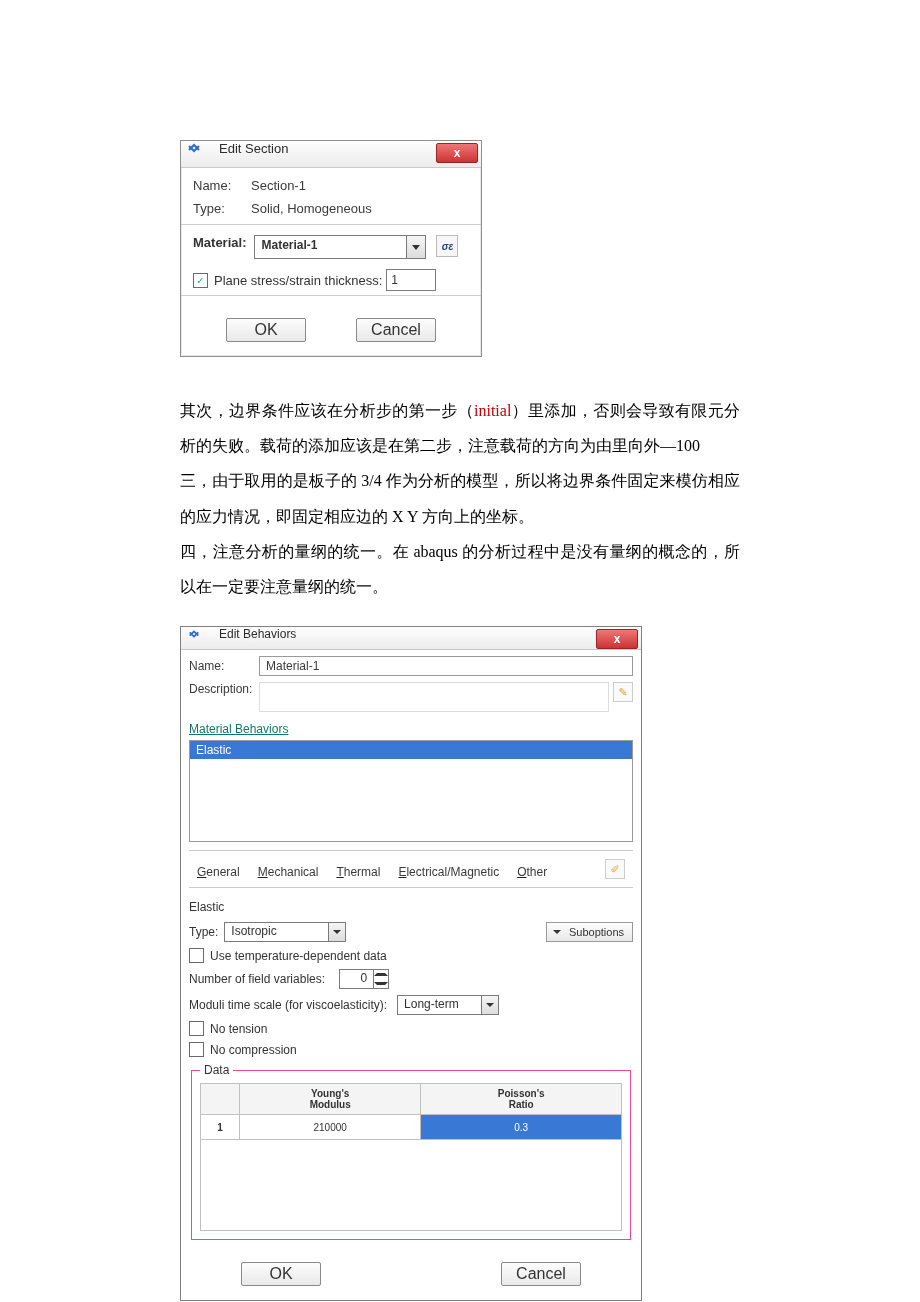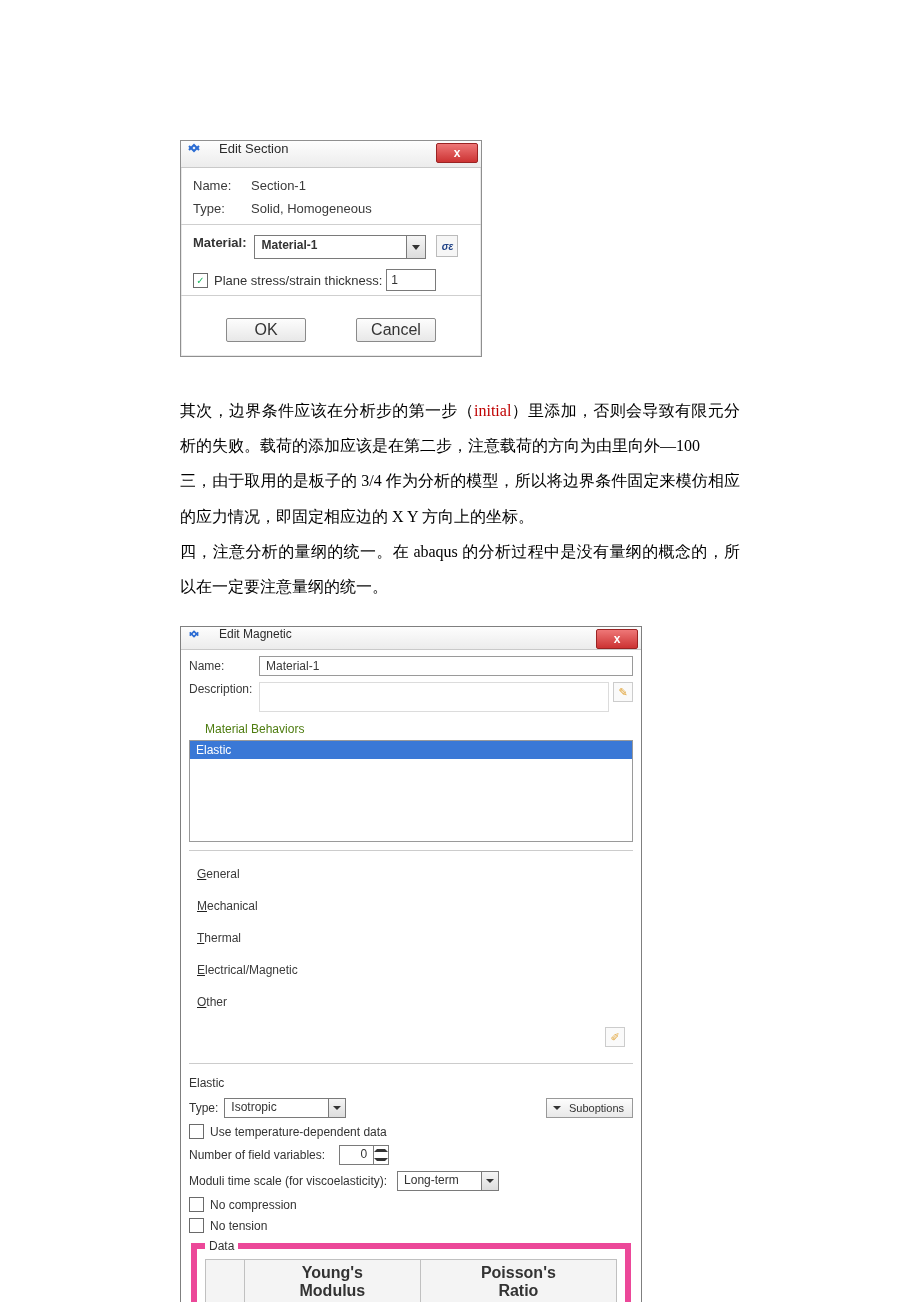--- a/index.html
+++ b/index.html
@@ -190,44 +190,44 @@
   }
   .edit-ico {
     width: 18px; height: 18px;
     border: 1px solid #ccc;
     background: #fafafa;
     margin-left: 4px;
     display: flex; align-items: center; justify-content: center;
   }
   .group-label {
     font-size: 12px;
-    color: #4d7c0f;
-    margin: 10px 0 4px 16px;
+    color: #0f766e;
+    margin: 10px 0 4px 0;
+    text-decoration: underline;
   }
   .behav-list {
     border: 1px solid #9a9a9a;
     height: 100px;
     background: #fff;
   }
   .behav-selected {
     background: #3a78d6;
     color: #fff;
     padding: 2px 6px;
     font-size: 12px;
   }
   .menu-bar {
-    display: flex; align-items: flex-start;
+    display: flex; align-items: flex-end;
     gap: 18px;
     border: 1px solid #ccc;
     border-left: none; border-right: none;
-    padding: 16px 8px;
+    padding: 8px 8px;
     margin-top: 8px;
     font-size: 12px;
     color: #3a3a3a;
-    flex-direction: column;
   }
   .menu-underline { text-decoration: underline; text-decoration-color: #222; }
   .menu-delete {
     margin-left: auto;
     width: 18px; height: 18px;
     border: 1px solid #ccc;
     background: #fafafa;
     display: flex; align-items: center; justify-content: center;
   }
   .section-head {
@@ -270,29 +270,29 @@
   .subopt-btn {
     margin-left: auto;
     border: 1px solid #999;
     background: linear-gradient(#fdfdfd,#e8e8e8);
     height: 18px;
     padding: 0 8px 0 6px;
     display: flex; align-items: center; gap: 8px;
     font-size: 11px;
   }
   fieldset.data-fs {
-    border: 6px solid #ec4899;
+    border: 1px solid #ec4899;
     padding: 6px 8px 8px 8px;
     margin-top: 4px;
   }
   fieldset.data-fs legend { font-size: 12px; padding: 0 4px; }
   .tbl {
     width: 100%;
     border-collapse: collapse;
-    font-size: 16px;
+    font-size: 10px;
   }
   .tbl th {
     background: #f4f4f4;
     border: 1px solid #c0c0c0;
     padding: 4px 6px;
     font-weight: bold;
     text-align: center;
     line-height: 1.1;
   }
   .tbl th.rownum-h { width: 26px; background:#f4f4f4; }
@@ -393,21 +393,21 @@
   </div>
 
   <div class="dlg-material">
     <div class="dlg-title">
       <span class="dlg-icon">
         <svg width="12" height="12" viewBox="0 0 14 14">
           <path d="M2 9 L7 4 L12 9" stroke="#2b6cd3" stroke-width="2" fill="none"></path>
           <path d="M2 5 L7 10 L12 5" stroke="#2b6cd3" stroke-width="2" fill="none"></path>
         </svg>
       </span>
-      <span class="win-title-text" style="font-size:12px">Edit Magnetic</span>
+      <span class="win-title-text" style="font-size:12px">Edit Behaviors</span>
       <div class="close-btn">
         <span>x</span>
       </div>
     </div>
     <div class="em-body">
 
       <div class="em-row">
         <span class="lbl">Name:</span>
         <div class="txt-input">Material-1</div>
       </div>
@@ -472,25 +472,25 @@
         <div class="small-combo" style="width:100px">
           <div class="ct">Long-term</div>
           <div class="ca">
               <div class="tri-down" style="border-top-width:4px"></div>
             </div>
         </div>
       </div>
 
       <div class="tiny-row">
         <span class="checkbox-box"></span>
-        <span>No compression</span>
+        <span>No tension</span>
       </div>
       <div class="tiny-row">
         <span class="checkbox-box"></span>
-        <span>No tension</span>
+        <span>No compression</span>
       </div>
 
       <fieldset class="data-fs">
         <legend>Data</legend>
         <table class="tbl">
           <thead>
             <tr>
               <th class="rownum-h"></th>
               <th>
                 <span>Young's</span><br><span>Modulus</span>

